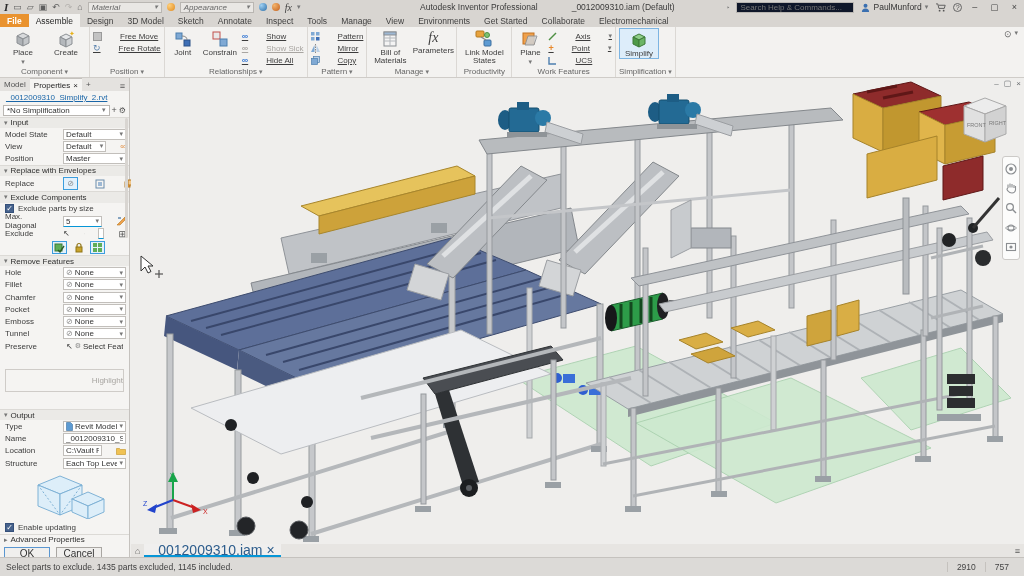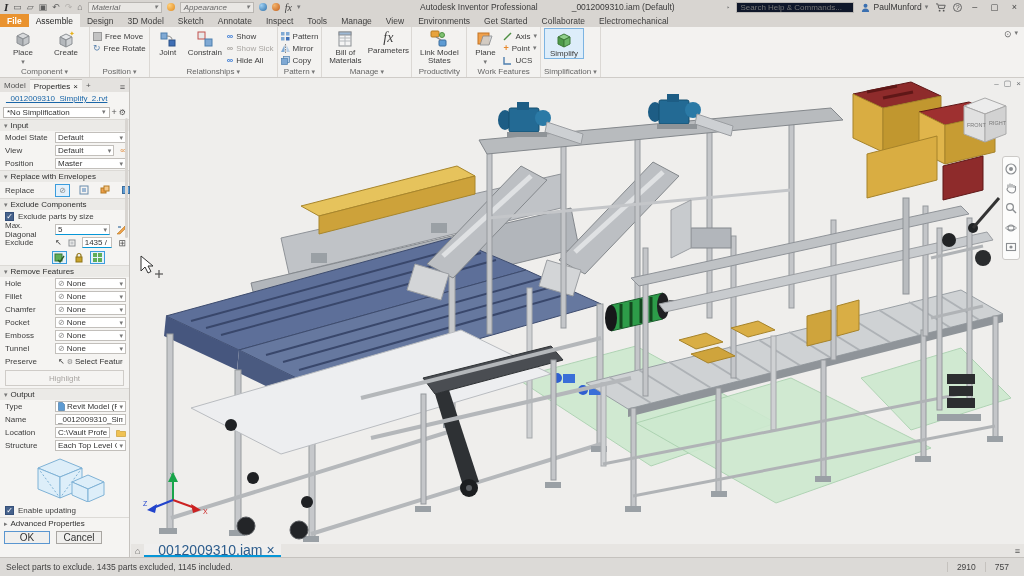--- a/index.html
+++ b/index.html
@@ -26,56 +26,56 @@
   .rtab.active { background:#f3f2f0; color:#1f1f1f; }
 
   
   .ribbon { position:absolute; left:0; top:27px; width:1024px; height:51px; background:#f3f2f0; border-bottom:1px solid #cfccc8; display:flex; }
   .rgroup { display:flex; flex-direction:column; border-right:1px solid #dbd8d4; padding:1px 3px 0 3px; }
   .rgroup-body { flex:1; display:flex; align-items:flex-start; gap:3px; }
   .rgroup-label { height:11px; text-align:center; font-size:8px; color:#666; display:flex; align-items:center; justify-content:center; gap:2px; }
   .bigbtn { width:40px; display:flex; flex-direction:column; align-items:center; gap:1px; padding-top:2px; }
   .bigbtn .blabel { font-size:8px; color:#3c3c3c; text-align:center; line-height:1.05; }
   .smallcol { display:flex; flex-direction:column; justify-content:flex-start; gap:2px; padding-top:3px; }
-  .smallbtn { display:flex; align-items:center; gap:3px; font-size:8px; color:#3c3c3c; height:10px; }
+  .smallbtn { display:flex; align-items:center; gap:18px; font-size:8px; color:#3c3c3c; height:10px;text-decoration:underline; }
   .smallbtn.disabled { color:#a8a5a1; }
   .icon-sq { width:9px; height:9px; background:#86aed6; border:1px solid #5580ab; display:inline-block; }
   .icon-sq.gray { background:#c3c3c3; border-color:#9a9a9a; }
   .icon-link { color:#3a7bd5; font-size:9px; font-weight:bold; }
   .icon-link.gray { color:#a8a5a1; }
   .simplify-btn { background:#ddedfa; border:1px solid #7cb4e2; }
   .fxicon { font-family:"Liberation Serif", serif; font-style:italic; font-size:14px; color:#3f3f3f; }
   .ribbon-end { margin-left:auto; display:flex; align-items:flex-start; gap:3px; padding:2px 6px; color:#666; font-size:9px; }
 
   
   .panel { position:absolute; left:0; top:78px; width:130px; height:484px; background:#f5f4f2; border-right:1px solid #c5c2be; display:flex; flex-direction:column; }
   .ptabs { height:14px; display:flex; align-items:flex-end; background:#e4e2df; font-size:8px; color:#555; }
   .ptab { padding:1px 4px; height:13px; display:flex; align-items:center; gap:3px; }
   .ptab.active { background:#f5f4f2; color:#1f1f1f; border-top:1px solid #c5c2be; }
   .ptab-menu { margin-left:auto; padding:0 4px; font-size:9px; color:#555; }
   .doclink { height:13px; display:flex; align-items:center; padding:0 6px; }
   .doclink span { color:#1a66a8; text-decoration:underline; font-size:8px; white-space:nowrap; }
   .simprow { height:14px; display:flex; align-items:center; gap:2px; padding:0 3px; }
   .simpsel { flex:1; height:11px; background:#fff; border:1px solid #b9b6b2; display:flex; align-items:center; justify-content:space-between; padding:0 3px; font-size:8px; color:#333; }
   .sechdr { height:12px; background:#ebeae7; border-top:1px solid #dcdad6; display:flex; align-items:center; gap:3px; padding:0 4px; font-size:8px; color:#2f2f2f; }
-  .prow { height:13px; display:flex; align-items:center; padding:0 3px 0 5px; gap:6px; }
+  .prow { height:13px; display:flex; align-items:center; padding:0 3px 0 5px; gap:14px; }
   .plabel { width:44px; font-size:8px; color:#3c3c3c; flex:none; }
   .pselect { flex:1; height:11px; background:#fff; border:1px solid #c2bfbb; display:flex; align-items:center; padding:0 2px; gap:2px; font-size:8px; color:#333; min-width:0; }
   .pselect .val { flex:1; overflow:hidden; white-space:nowrap; }
   .caret { color:#777; font-size:7px; flex:none; }
   .prohib { color:#8a8a8a; font-size:8px; flex:none; }
   .checkrow { height:13px; display:flex; align-items:center; gap:4px; padding:0 5px; font-size:8px; }
   .cbox { width:9px; height:9px; background:#46628c; border:1px solid #35507a; color:#fff; font-size:8px; line-height:8px; text-align:center; flex:none; }
   .iconbtn { width:15px; height:13px; border:1px solid transparent; display:flex; align-items:center; justify-content:center; flex:none; }
   .iconbtn.sel { border-color:#3b9ddd; background:#e3f1fc; }
   .field-accent { border-bottom:1px solid #0696d7 !important; }
   .btnrow { display:flex; gap:6px; padding:2px 4px; }
   .pbtn { width:46px; height:13px; background:#f0efed; border:1px solid #a9a6a2; font-size:10px; display:flex; align-items:center; justify-content:center; color:#333; }
   .pbtn.primary { border-color:#5a96d0; }
-  .highlightbtn { margin:2px 5px; height:16px; border:1px solid #cfccc8; color:#a8a5a1; font-size:8px; display:flex; align-items:center; justify-content:center; gap:3px; }
+  .highlightbtn { margin:17px 5px; height:24px; border:1px solid #cfccc8; color:#a8a5a1; font-size:8px; display:flex; align-items:center; justify-content:flex-end; gap:3px; }
   .illus { display:flex; justify-content:center; padding:2px 0; }
   .pscroll { position:absolute; right:1px; top:40px; width:3px; height:120px; background:#d8d5d1; border-radius:2px; }
 
   
   .viewport { position:absolute; left:131px; top:78px; width:893px; height:466px; background:#efeeec; }
   .docwinbtns { position:absolute; right:3px; top:1px; display:flex; gap:5px; color:#6b6e71; font-size:8px; }
   .navbar { position:absolute; right:4px; top:78px; width:18px; height:104px; background:#fcfcfb; border:1px solid #cccac7; border-radius:3px; display:flex; flex-direction:column; align-items:center; justify-content:space-around; padding:2px 0; }
 
   
   .docbar { position:absolute; left:131px; top:544px; width:893px; height:13px; background:#e7e5e2; display:flex; align-items:center; padding:0 4px; gap:4px; }

